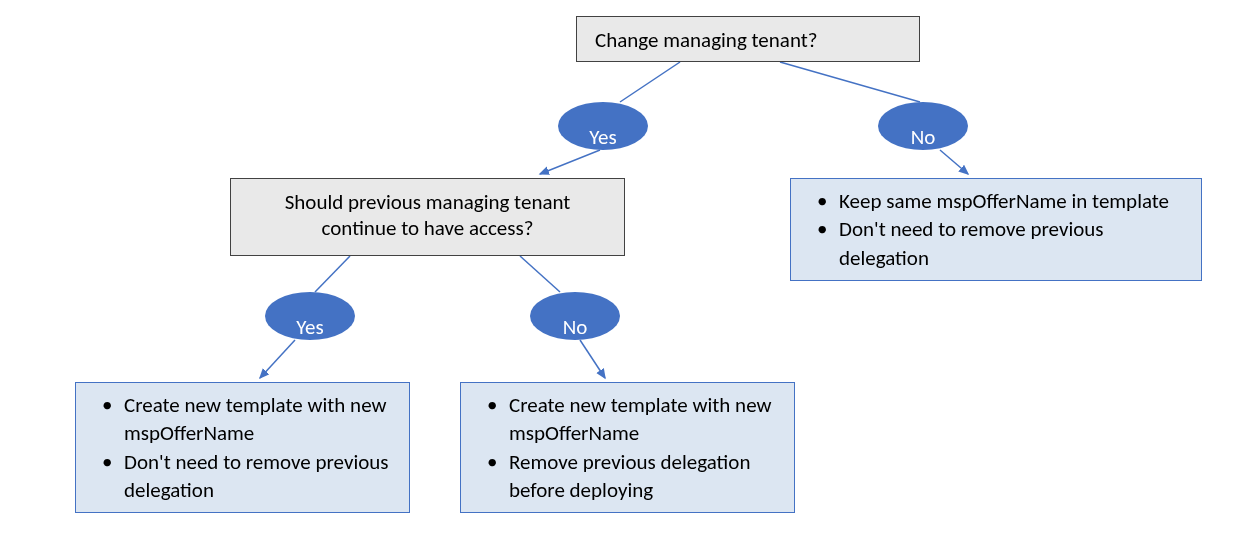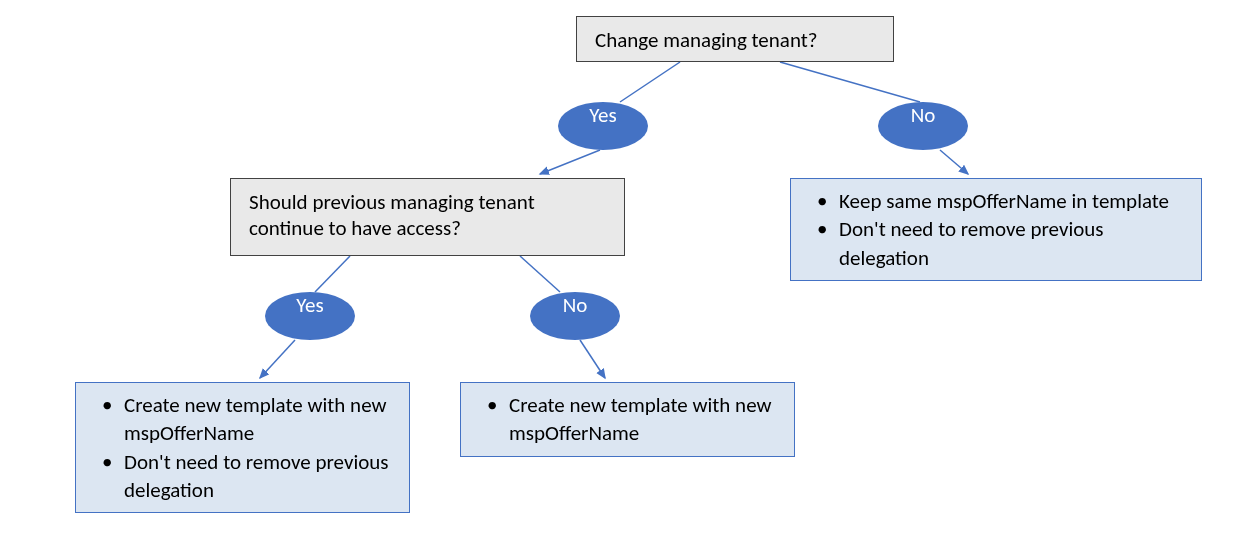--- a/index.html
+++ b/index.html
@@ -42,21 +42,21 @@
       left: 18px;
       top: 0;
       font-size: 21px;
     }
     .decision-ellipse {
       position: absolute;
       background: #4472c4;
       border-radius: 50%;
       color: #ffffff;
       display: flex;
-      align-items: flex-start;
+      align-items: flex-end;
       justify-content: center;
       font-size: 21px;
       width: 90px;
       height: 48px;
     }
     svg.arrows {
       position: absolute;
       top: 0;
       left: 0;
       width: 1236px;
@@ -76,40 +76,40 @@
   <line x1="680" y1="62" x2="620" y2="102" stroke="#4472c4" stroke-width="1.5"></line>
   <line x1="780" y1="62" x2="920" y2="102" stroke="#4472c4" stroke-width="1.5"></line>
   <line x1="600" y1="150" x2="540" y2="174" stroke="#4472c4" stroke-width="1.5" marker-end="url(#arrowhead)"></line>
   <line x1="940" y1="150" x2="968" y2="174" stroke="#4472c4" stroke-width="1.5" marker-end="url(#arrowhead)"></line>
   <line x1="350" y1="256" x2="315" y2="292" stroke="#4472c4" stroke-width="1.5"></line>
   <line x1="520" y1="256" x2="560" y2="292" stroke="#4472c4" stroke-width="1.5"></line>
   <line x1="295" y1="340" x2="260" y2="378" stroke="#4472c4" stroke-width="1.5" marker-end="url(#arrowhead)"></line>
   <line x1="580" y1="340" x2="605" y2="378" stroke="#4472c4" stroke-width="1.5" marker-end="url(#arrowhead)"></line>
 </svg>
 
-<div class="question-box" style="left:576px; top:16px; width:318px; height:46px;">
+<div class="question-box" style="left:576px; top:16px; width:344px; height:46px;">
   <span>Change managing tenant?</span>
 </div>
 
 <div class="decision-ellipse" style="left:558px; top:102px;">
   <span>Yes</span>
 </div>
 
 <div class="decision-ellipse" style="left:878px; top:102px;">
   <span>No</span>
 </div>
 
 <div class="answer-box" style="left:790px; top:178px; width:412px;">
   <ul>
     <li>Keep same mspOfferName in template</li>
     <li>Don't need to remove previous delegation</li>
   </ul>
 </div>
 
-<div class="question-box" style="left:230px; top:178px; width:395px; height:78px;">
+<div class="question-box" style="left:230px; top:178px; width:395px; height:78px;text-align:center;">
   <span>Should previous managing tenant continue to have access?</span>
 </div>
 
 <div class="decision-ellipse" style="left:265px; top:292px;">
   <span>Yes</span>
 </div>
 
 <div class="decision-ellipse" style="left:530px; top:292px;">
   <span>No</span>
 </div>
@@ -117,14 +117,15 @@
 <div class="answer-box" style="left:75px; top:382px; width:335px;">
   <ul>
     <li>Create new template with new mspOfferName</li>
     <li>Don't need to remove previous delegation</li>
   </ul>
 </div>
 
 <div class="answer-box" style="left:460px; top:382px; width:335px;">
   <ul>
     <li>Create new template with new mspOfferName</li>
+    <li>Remove previous delegation before deploying</li>
   </ul>
 </div>
 
 </body></html>

